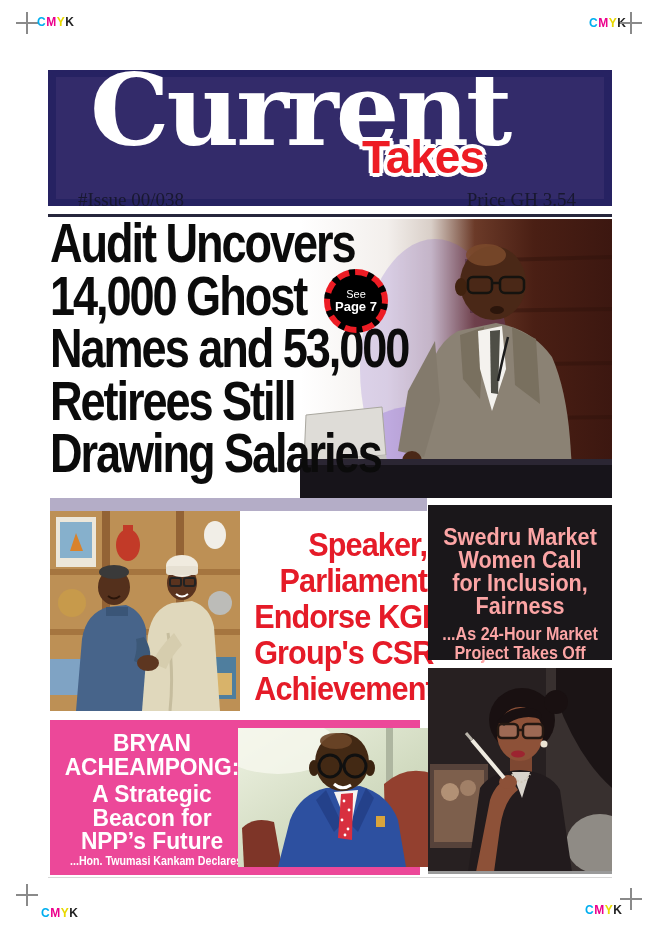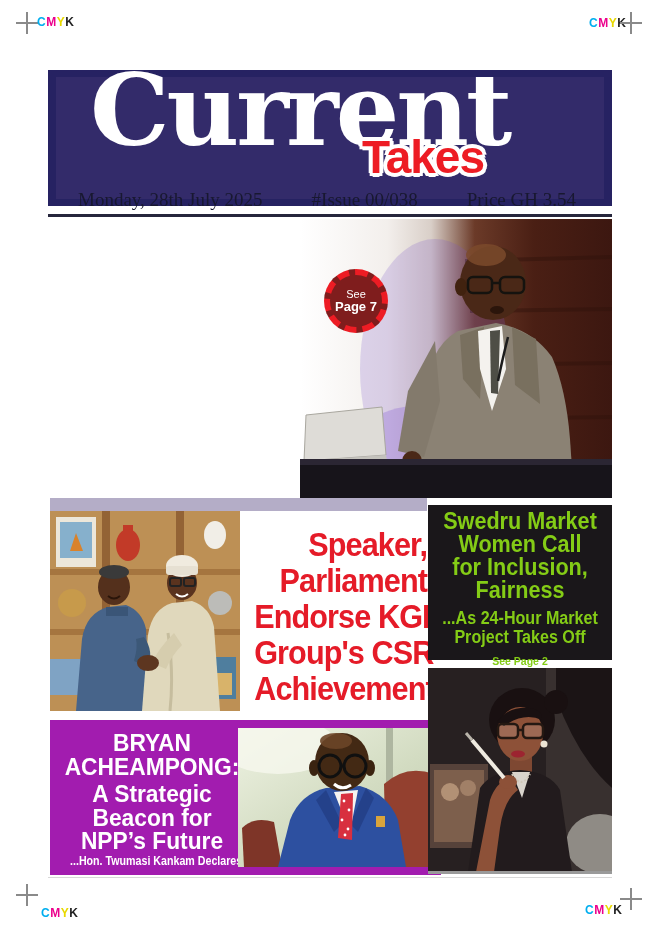--- a/index.html
+++ b/index.html
@@ -29,46 +29,46 @@
               padding:0 36px 0 30px; box-sizing:border-box;
               font-family:"Liberation Serif", serif; font-size:19px; color:#181830; }
   .rule-top { position:absolute; left:48px; top:214px; width:564px; height:3px; background:#26263c; }
 
   
   .lead-photo { position:absolute; left:300px; top:219px; width:312px; height:279px; }
   .headline { position:absolute; left:50px; top:217px; }
   .headline .line { font-size:55px; font-weight:bold; line-height:52.5px; letter-spacing:-2.5px;
                     color:#0b0b0b; white-space:nowrap; transform:scaleX(0.82); transform-origin:left top; }
   .starburst { position:absolute; left:324px; top:269px; width:52px; height:52px;
-               background:#7f1d1d; border:6px dashed #ed1c24; border-radius:50%;
+               background:#000000; border:6px dashed #ed1c24; border-radius:50%;
                display:flex; flex-direction:column; align-items:center; justify-content:center;
                color:#fff; text-align:center; }
   .starburst .s1 { font-size:11px; line-height:12px; }
   .starburst .s2 { font-size:13px; line-height:14px; font-weight:bold; }
 
   
   .strip { position:absolute; left:50px; top:498px; width:377px; height:13px; background:#b4adc7; }
 
   
   .mid-photo { position:absolute; left:50px; top:511px; width:190px; height:200px; }
   .kgl { position:absolute; left:235px; top:526px; width:192px; text-align:right; }
   .kgl .line { font-size:34px; font-weight:bold; line-height:36px; letter-spacing:-1px;
                color:#e51b28; white-space:nowrap; transform:scaleX(0.9); transform-origin:right top; }
 
   
   .swedru { position:absolute; left:428px; top:505px; width:184px; height:155px; background:#1a171a;
-            color:#84cc16; text-align:center; padding-top:4px; box-sizing:border-box; }
+            color:#fca5a5; text-align:center; padding-top:20px; box-sizing:border-box; }
   .swedru .h { font-size:24px; font-weight:bold; line-height:23px; white-space:nowrap;
                transform:scaleX(0.9); transform-origin:center top; }
   .swedru .sub { font-size:17.5px; font-weight:bold; line-height:19px; margin-top:8px;
                  white-space:nowrap; transform:scaleX(0.92); transform-origin:center top; }
   .swedru .ref { font-size:10.5px; font-weight:bold; margin-top:8px; }
 
   
-  .bryan { position:absolute; left:50px; top:720px; width:370px; height:155px; background:#a21caf;padding-left:21px; }
+  .bryan { position:absolute; left:50px; top:720px; width:370px; height:155px; background:#ec4899; }
   .bryan-text { position:absolute; left:2px; top:11px; width:200px; text-align:center; color:#fff; }
   .bryan-text .h { font-size:24.5px; font-weight:bold; line-height:23.5px; white-space:nowrap;
                    transform:scaleX(0.93); transform-origin:center top; }
   .bryan-byline { position:absolute; left:2px; bottom:7px; width:200px; text-align:center;
                   font-size:13px; font-weight:bold; color:#fff; white-space:nowrap;
                   transform:scaleX(0.82); transform-origin:center top; }
   .bryan-photo { position:absolute; left:188px; top:8px; width:224px; height:139px; }
 
   
   .business { position:absolute; left:428px; top:668px; width:184px; height:204px; overflow:hidden; }
@@ -120,21 +120,20 @@
     <line x1="0" y1="11" x2="22" y2="11" stroke="#8a8a8a" stroke-width="2"></line>
   </svg>
 
   <header class="masthead">
     <div class="masthead-inner"></div>
     <h1 class="masthead-title">Current</h1>
     <div class="masthead-sub">Takes</div>
   </header>
 
   <div class="dateline">
-    <span>Monday, 28th July 2025</span>
     <span>#Issue 00/038</span>
     <span>Price GH 3.54</span>
   </div>
   <div class="rule-top"></div>
 
   <svg class="lead-photo" viewBox="0 0 312 279">
     <defs>
       <linearGradient id="g1" x1="0" y1="0" x2="1" y2="0">
         <stop offset="0" stop-color="#ffffff"></stop>
           <stop offset="0.28" stop-color="#f3efec"></stop>
@@ -169,20 +168,27 @@
       <line x1="192" y1="64" x2="200" y2="64"></line>
     </g>
     <ellipse cx="197" cy="91" rx="7" ry="4" fill="#2b150b"></ellipse>
     <path d="M208 118 q-6 24 -10 44" stroke="#1c1c1c" stroke-width="2.5" fill="none"></path>
     <path d="M6 196 L82 188 L86 236 L4 242 Z" fill="#dedcd7" stroke="#a9a79f"></path>
     <path d="M4 242 L86 236 L88 247 L2 251 Z" fill="#c4c2bc"></path>
     <rect y="240" width="312" height="8" fill="#2b2633"></rect>
     <rect y="246" width="312" height="33" fill="#17141a"></rect>
   </svg>
 
+  <div class="headline">
+    <div class="line">Audit Uncovers</div>
+    <div class="line">14,000 Ghost</div>
+    <div class="line">Names and 53,000</div>
+    <div class="line">Retirees Still</div>
+    <div class="line">Drawing Salaries</div>
+  </div>
 
   <div class="starburst">
     <span class="s1">See</span>
     <span class="s2">Page 7</span>
   </div>
 
   <div class="strip"></div>
 
   <svg class="mid-photo" viewBox="0 0 190 200">
     <rect width="190" height="200" fill="#bd9055"></rect>

